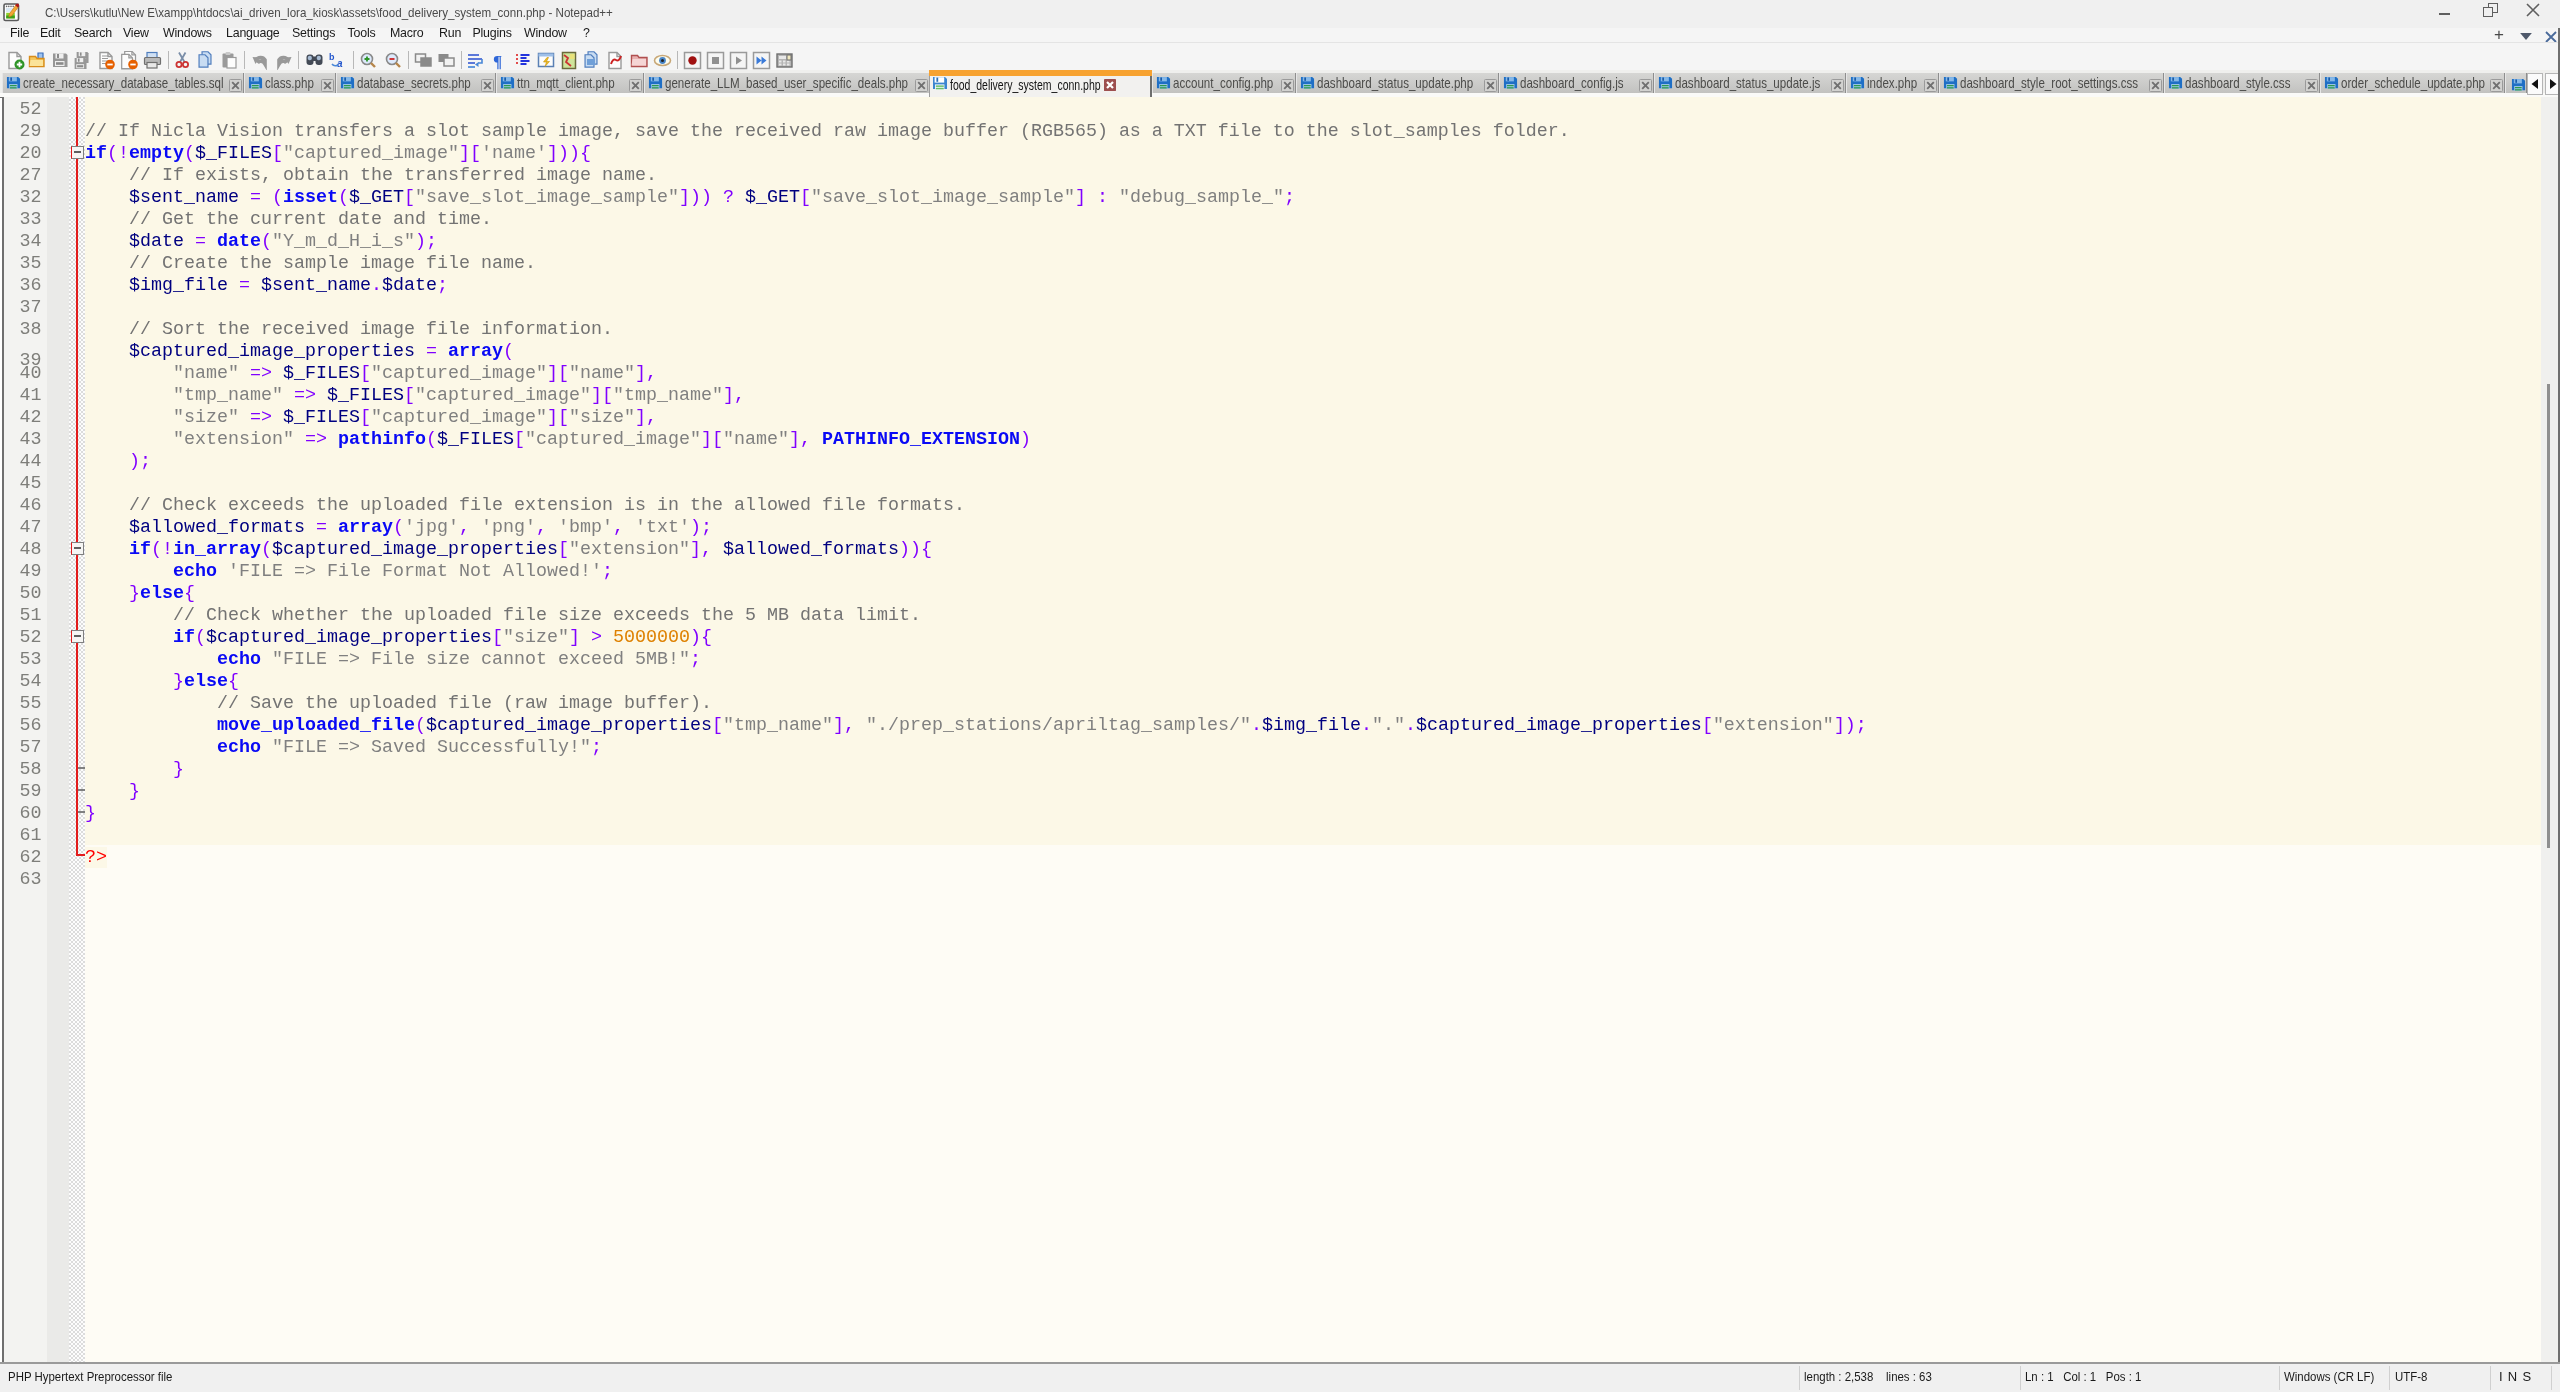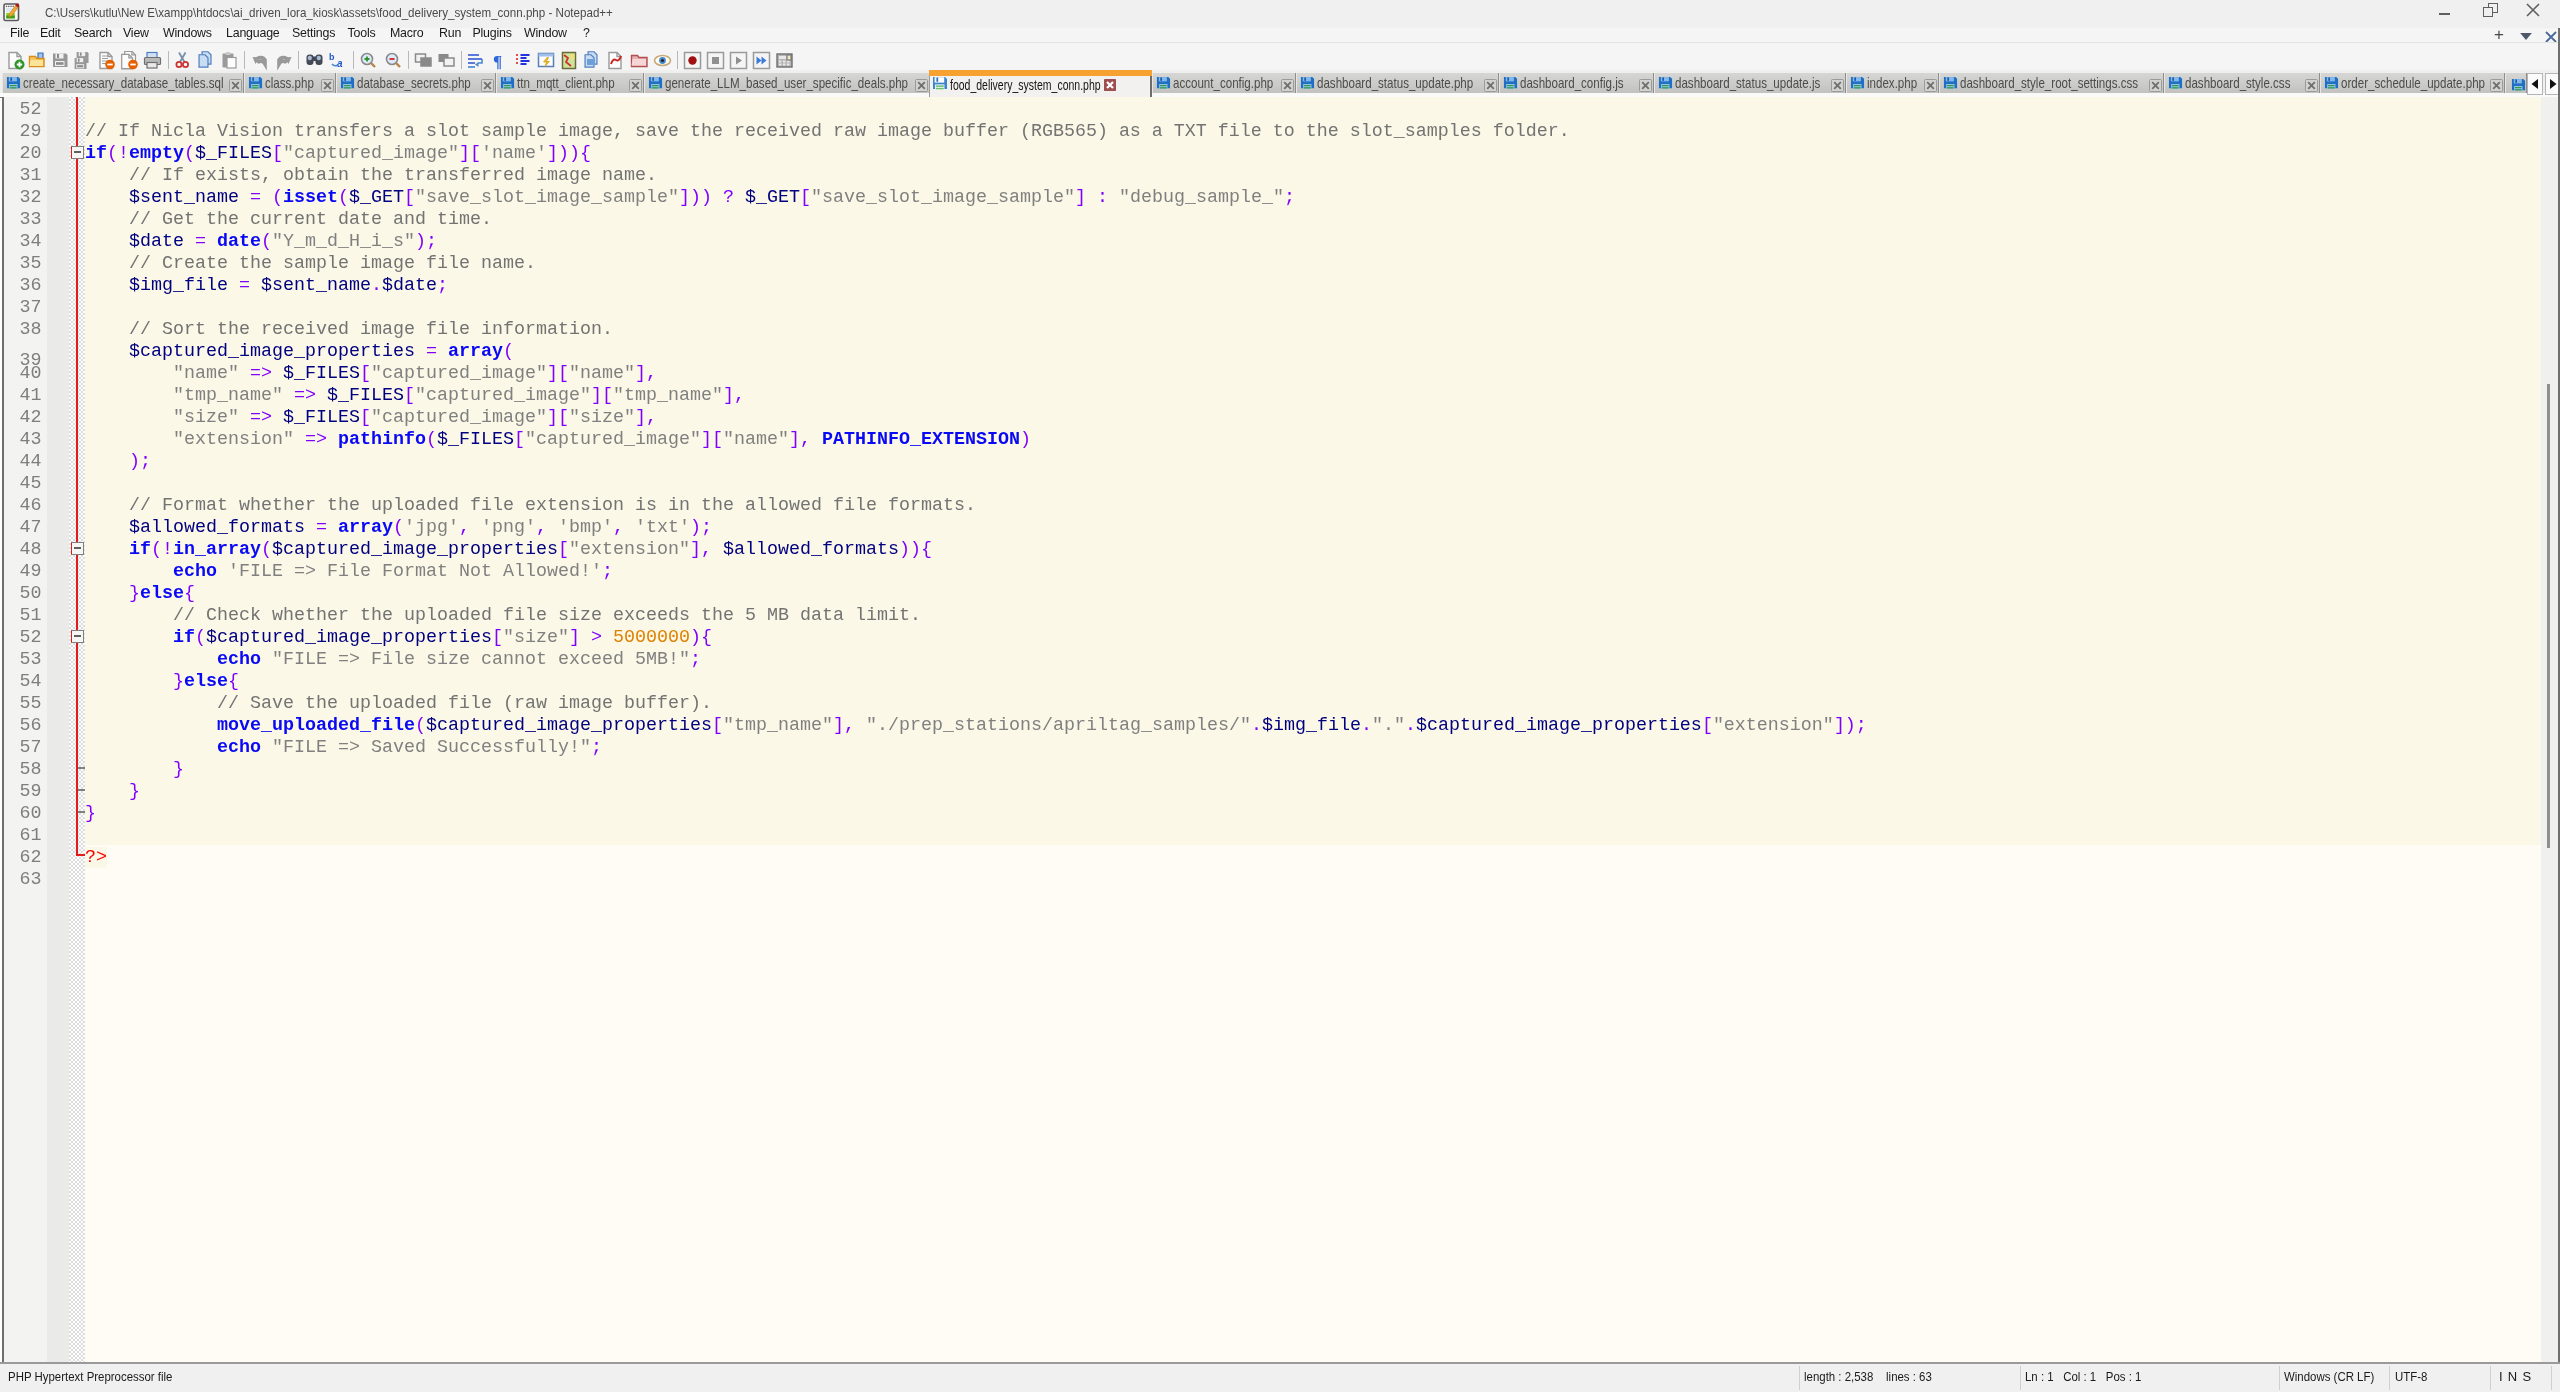--- a/index.html
+++ b/index.html
@@ -487,21 +487,21 @@
 <div class="abs" style="left:3.6px;top:97px;width:43.4px;height:1265px;background:#f3f3f1"></div>
 <div class="abs" style="left:47px;top:97px;width:22px;height:1265px;background:#eaeae8"></div>
 <div class="abs" style="left:69px;top:97px;width:16px;height:1265px;background:#fdfdfd;
 background-image:linear-gradient(45deg,#dcdcdc 25%,transparent 25%,transparent 75%,#dcdcdc 75%),linear-gradient(45deg,#dcdcdc 25%,transparent 25%,transparent 75%,#dcdcdc 75%);
 background-size:4px 4px;background-position:0 0,2px 2px;"></div>
 <div class="abs" style="left:85px;top:97px;width:2456px;height:1265px;background:#FEFCF5"></div>
 <div class="abs" style="left:85px;top:97px;width:2456px;height:748px;background:#FCF8E7"></div>
 <div class="gut" style="top:98.5px">52</div>
 <div class="gut" style="top:120.5px">29</div>
 <div class="gut" style="top:142.5px">20</div>
-<div class="gut" style="top:164.5px">31</div>
+<div class="gut" style="top:164.5px">27</div>
 <div class="gut" style="top:186.5px">32</div>
 <div class="gut" style="top:208.5px">33</div>
 <div class="gut" style="top:230.5px">34</div>
 <div class="gut" style="top:252.5px">35</div>
 <div class="gut" style="top:274.5px">36</div>
 <div class="gut" style="top:296.5px">37</div>
 <div class="gut" style="top:318.5px">38</div>
 <div class="gut" style="top:350px">39</div>
 <div class="gut" style="top:362.5px">40</div>
 <div class="gut" style="top:384.5px">41</div>
@@ -549,21 +549,21 @@
 <div class="ln" style="left:85px;top:230.5px">    <span class="v">$date</span> <span class="o">=</span> <span class="k">date</span><span class="o">(</span><span class="s">"Y_m_d_H_i_s"</span><span class="o">);</span></div>
 <div class="ln" style="left:85px;top:252.5px">    <span class="c">// Create the sample image file name.</span></div>
 <div class="ln" style="left:85px;top:274.5px">    <span class="v">$img_file</span> <span class="o">=</span> <span class="v">$sent_name</span><span class="o">.</span><span class="v">$date</span><span class="o">;</span></div>
 <div class="ln" style="left:85px;top:318.5px">    <span class="c">// Sort the received image file information.</span></div>
 <div class="ln" style="left:85px;top:340.5px">    <span class="v">$captured_image_properties</span> <span class="o">=</span> <span class="k">array</span><span class="o">(</span></div>
 <div class="ln" style="left:85px;top:362.5px">        <span class="s">"name"</span> <span class="o">=&gt;</span> <span class="v">$_FILES</span><span class="o">[</span><span class="s">"captured_image"</span><span class="o">][</span><span class="s">"name"</span><span class="o">],</span></div>
 <div class="ln" style="left:85px;top:384.5px">        <span class="s">"tmp_name"</span> <span class="o">=&gt;</span> <span class="v">$_FILES</span><span class="o">[</span><span class="s">"captured_image"</span><span class="o">][</span><span class="s">"tmp_name"</span><span class="o">],</span></div>
 <div class="ln" style="left:85px;top:406.5px">        <span class="s">"size"</span> <span class="o">=&gt;</span> <span class="v">$_FILES</span><span class="o">[</span><span class="s">"captured_image"</span><span class="o">][</span><span class="s">"size"</span><span class="o">],</span></div>
 <div class="ln" style="left:85px;top:428.5px">        <span class="s">"extension"</span> <span class="o">=&gt;</span> <span class="k">pathinfo</span><span class="o">(</span><span class="v">$_FILES</span><span class="o">[</span><span class="s">"captured_image"</span><span class="o">][</span><span class="s">"name"</span><span class="o">],</span> <span class="k">PATHINFO_EXTENSION</span><span class="o">)</span></div>
 <div class="ln" style="left:85px;top:450.5px">    <span class="o">);</span></div>
-<div class="ln" style="left:85px;top:494.5px">    <span class="c">// Format whether the uploaded file extension is in the allowed file formats.</span></div>
+<div class="ln" style="left:85px;top:494.5px">    <span class="c">// Check exceeds the uploaded file extension is in the allowed file formats.</span></div>
 <div class="ln" style="left:85px;top:516.5px">    <span class="v">$allowed_formats</span> <span class="o">=</span> <span class="k">array</span><span class="o">(</span><span class="s">'jpg'</span><span class="o">,</span> <span class="s">'png'</span><span class="o">,</span> <span class="s">'bmp'</span><span class="o">,</span> <span class="s">'txt'</span><span class="o">);</span></div>
 <div class="ln" style="left:85px;top:538.5px">    <span class="k">if</span><span class="o">(!</span><span class="k">in_array</span><span class="o">(</span><span class="v">$captured_image_properties</span><span class="o">[</span><span class="s">"extension"</span><span class="o">],</span> <span class="v">$allowed_formats</span><span class="o">)){</span></div>
 <div class="ln" style="left:85px;top:560.5px">        <span class="k">echo</span> <span class="s">'FILE =&gt; File Format Not Allowed!'</span><span class="o">;</span></div>
 <div class="ln" style="left:85px;top:582.5px">    <span class="o">}</span><span class="k">else</span><span class="o">{</span></div>
 <div class="ln" style="left:85px;top:604.5px">        <span class="c">// Check whether the uploaded file size exceeds the 5 MB data limit.</span></div>
 <div class="ln" style="left:85px;top:626.5px">        <span class="k">if</span><span class="o">(</span><span class="v">$captured_image_properties</span><span class="o">[</span><span class="s">"size"</span><span class="o">]</span> <span class="o">&gt;</span> <span class="n">5000000</span><span class="o">){</span></div>
 <div class="ln" style="left:85px;top:648.5px">            <span class="k">echo</span> <span class="s">"FILE =&gt; File size cannot exceed 5MB!"</span><span class="o">;</span></div>
 <div class="ln" style="left:85px;top:670.5px">        <span class="o">}</span><span class="k">else</span><span class="o">{</span></div>
 <div class="ln" style="left:85px;top:692.5px">            <span class="c">// Save the uploaded file (raw image buffer).</span></div>
 <div class="ln" style="left:85px;top:714.5px">            <span class="k">move_uploaded_file</span><span class="o">(</span><span class="v">$captured_image_properties</span><span class="o">[</span><span class="s">"tmp_name"</span><span class="o">],</span> <span class="s">"./prep_stations/apriltag_samples/"</span><span class="o">.</span><span class="v">$img_file</span><span class="o">.</span><span class="s">"."</span><span class="o">.</span><span class="v">$captured_image_properties</span><span class="o">[</span><span class="s">"extension"</span><span class="o">]);</span></div>

